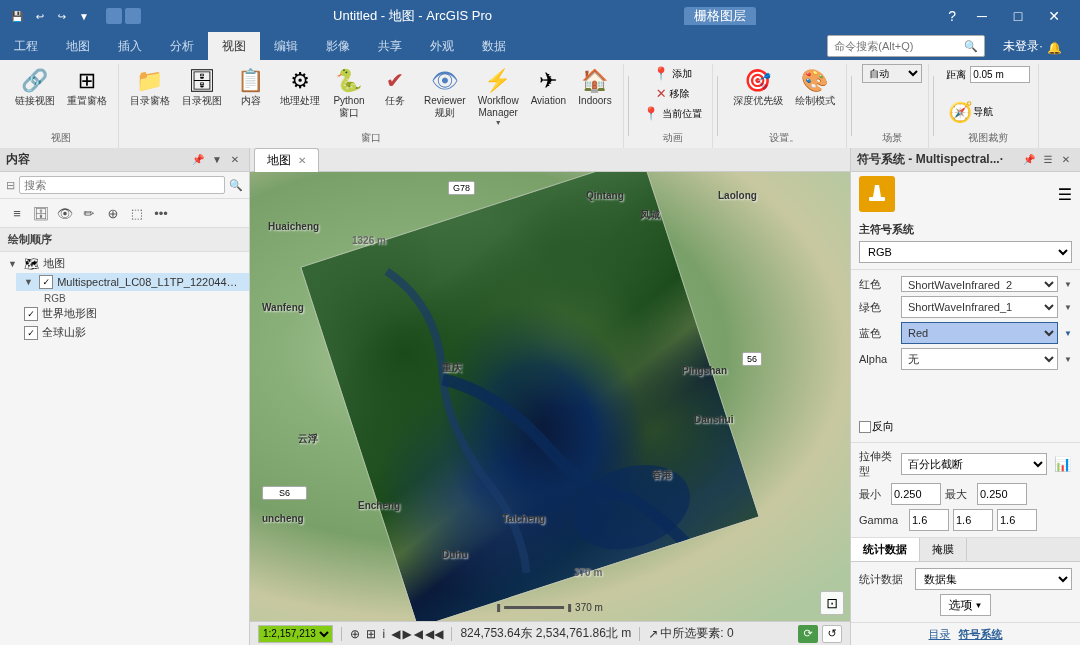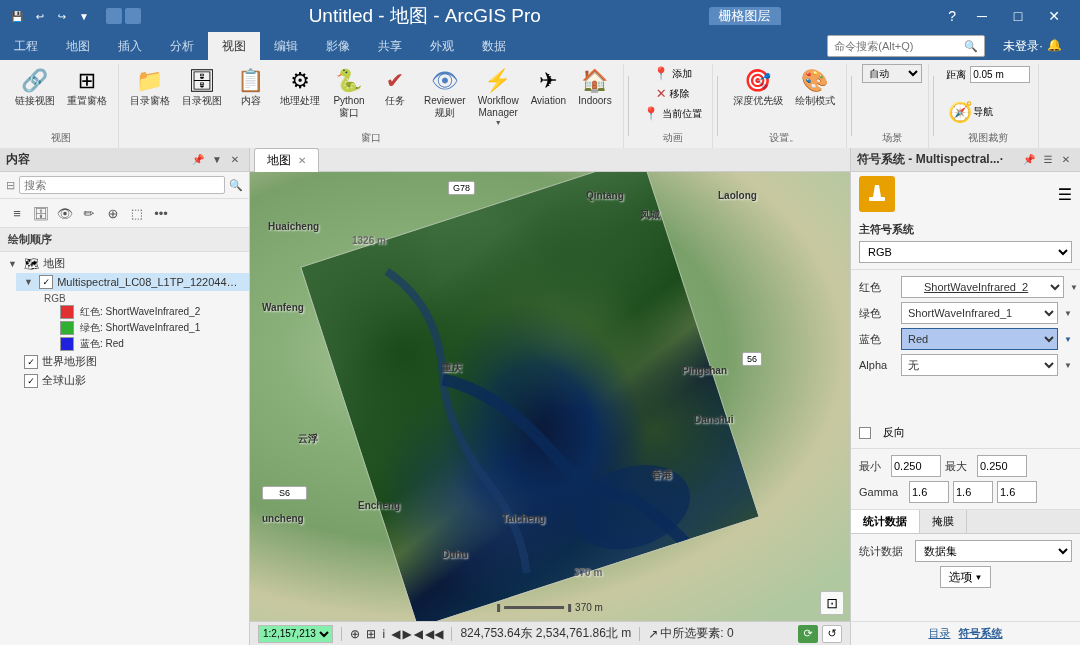--- a/index.html
+++ b/index.html
@@ -69,21 +69,21 @@
     .right-panel { width: 230px; background: #f5f5f5; border-left: 1px solid #ccc; display: flex; flex-direction: column; flex-shrink: 0; }
     .right-panel-header { display: flex; align-items: center; justify-content: space-between; background: #e0e0e0; padding: 3px 6px; border-bottom: 1px solid #ccc; }
     .right-panel-title { font-size: 12px; font-weight: bold; color: #333; }
     .form-section { padding: 6px 8px; border-bottom: 1px solid #ddd; }
     .form-label { font-size: 11px; font-weight: bold; color: #333; margin-bottom: 4px; }
     .form-select { width: 100%; border: 1px solid #aaa; background: white; padding: 2px 4px; font-size: 11px; height: 22px; }
     .form-row { display: flex; align-items: center; margin-bottom: 4px; gap: 6px; }
     .form-field-label { font-size: 11px; color: #333; width: 36px; flex-shrink: 0; }
     .form-field-value { font-size: 11px; color: #333; flex: 1; border: 1px solid #aaa; background: white; padding: 2px 4px; height: 22px; }
     .form-field-value.blue-bg { background: #b0c8f0; border-color: #2d6099; }
-    .checkbox-row { display: flex; align-items: center; gap: 12px; padding: 2px 0; margin-top: 47px; }
+    .checkbox-row { display: flex; align-items: center; gap: 1px; padding: 2px 0; margin-top: 47px; }
     .form-checkbox { width: 12px; height: 12px; border: 1px solid #888; background: white; flex-shrink: 0; }
     .stretch-section { padding: 6px 8px; border-bottom: 1px solid #ddd; }
     .stretch-row { display: flex; align-items: center; gap: 6px; margin-bottom: 4px; }
     .stretch-label { font-size: 11px; color: #333; width: 36px; flex-shrink: 0; }
     .gamma-row { display: flex; align-items: center; gap: 4px; }
     .bottom-tabs { display: flex; border-bottom: 1px solid #ccc; background: #e8e8e8; }
     .bottom-tab { padding: 4px 12px; font-size: 11px; cursor: pointer; border-right: 1px solid #ccc; }
     .bottom-tab.active { background: white; font-weight: bold; }
     .stat-section { padding: 6px 8px; }
     .stat-row { display: flex; align-items: center; gap: 6px; margin-bottom: 4px; }
@@ -132,21 +132,21 @@
       <div class="qa-btn">💾</div>
       <div class="qa-btn">↩</div>
       <div class="qa-btn">↪</div>
       <div class="qa-btn">▼</div>
     </div>
     <div style="margin-left:8px; display:flex; gap:3px;">
       <div class="title-icon"></div>
       <div class="title-icon"></div>
     </div>
   </div>
-  <div style="font-size:19px; color:white;">Untitled - 地图 - ArcGIS Pro</div>
+  <div style="font-size:13px; color:white;">Untitled - 地图 - ArcGIS Pro</div>
   <div style="display:flex; align-items:center; gap:4px;">
     <div class="title-text" style="background:#5a8abf; padding:2px 10px; border-radius:3px 3px 0 0; height:18px; display:flex; align-items:center;">栅格图层</div>
   </div>
   <div style="display:flex; align-items:center; gap:8px;">
     <div style="font-size:14px; color:white; cursor:pointer;">?</div>
     <div class="title-bar-controls">
       <div class="title-btn">─</div>
       <div class="title-btn">□</div>
       <div class="title-btn close">✕</div>
     </div>
@@ -164,21 +164,21 @@
     <div class="ribbon-tab">影像</div>
     <div class="ribbon-tab">共享</div>
     <div class="ribbon-tab">外观</div>
     <div class="ribbon-tab">数据</div>
     <div style="flex:1;"></div>
     <div style="display:flex; align-items:center; padding: 0 8px; gap:8px;">
       <div style="display:flex; align-items:center; background:white; border:1px solid #aaa; border-radius:2px; padding:2px 6px; height:22px;">
         <input type="text" placeholder="命令搜索(Alt+Q)" style="border: none; outline: none; font-size: 11px; width: 130px;">
         <span style="font-size:11px; color:#888;">🔍</span>
       </div>
-      <div style="background:#2d6099; color:white; padding:3px 10px; border-radius:2px; cursor:pointer; font-size:11px; display:flex; align-items:flex-start; gap:4px;">
+      <div style="background:#2d6099; color:white; padding:3px 10px; border-radius:2px; cursor:pointer; font-size:11px; display:flex; align-items:flex-end; gap:4px;">
         <span>未登录·</span>
         <span>🔔</span>
       </div>
     </div>
   </div>
 
   <div class="ribbon-content">
 
     <div class="ribbon-group">
       <div class="ribbon-group-items">
@@ -354,34 +354,20 @@
 
       <div style="padding-left:16px;">
         <div class="tree-item selected">
           <div class="tree-expand">▼</div>
           <div class="tree-check">✓</div>
           <div class="tree-label">Multispectral_LC08_L1TP_122044_20...</div>
         </div>
 
         <div style="padding-left:28px; font-size:10px; color:#555; padding-top:2px;">RGB</div>
 
-        <div style="padding-left:16px;">
-          <div class="legend-row">
-            <div class="legend-color" style="background:#e03030;"></div>
-            <div class="legend-label">红色: ShortWaveInfrared_2</div>
-          </div>
-          <div class="legend-row">
-            <div class="legend-color" style="background:#30b030;"></div>
-            <div class="legend-label">绿色: ShortWaveInfrared_1</div>
-          </div>
-          <div class="legend-row">
-            <div class="legend-color" style="background:#2020e0;"></div>
-            <div class="legend-label">蓝色: Red</div>
-          </div>
-        </div>
 
         <div class="tree-item" style="padding-left:8px;">
           <div class="tree-check">✓</div>
           <div class="tree-label">世界地形图</div>
         </div>
 
         <div class="tree-item" style="padding-left:8px;">
           <div class="tree-check">✓</div>
           <div class="tree-label">全球山影</div>
         </div>
@@ -439,21 +425,21 @@
         <span style="font-size:10px; color:#333;">370 m</span>
       </div>
 
       <div style="position:absolute; bottom:6px; right:6px; width:24px; height:24px; background:rgba(255,255,255,0.9); border:1px solid #bbb; border-radius:2px; display:flex; align-items:center; justify-content:center;">
         <span style="font-size:14px;">⊡</span>
       </div>
     </div>
 
     <div class="map-statusbar">
       <div class="status-item">
-        <select style="border:1px solid #bbb; background:#86efac; font-size:10px; height:18px;">
+        <select style="border:1px solid #bbb; background:#84cc16; font-size:10px; height:18px;">
           <option>1:2,157,213</option>
         </select>
       </div>
       <div class="status-sep"></div>
       <div class="status-item">
         <span style="cursor:pointer;">⊕</span>
         <span style="cursor:pointer; margin-left:4px;">⊞</span>
         <span style="cursor:pointer; margin-left:4px;">ℹ</span>
         <span style="cursor:pointer; margin-left:4px;">◀</span>
         <span style="cursor:pointer;">▶</span>
@@ -503,21 +489,21 @@
     <div class="form-section">
       <div class="form-label">主符号系统</div>
       <select class="form-select">
         <option>RGB</option>
       </select>
     </div>
 
     <div class="form-section">
       <div class="form-row">
         <div class="form-field-label">红色</div>
-        <select class="form-field-value" style="flex:1; border:1px solid #aaa; height:22px; font-size:11px; padding:1px 18px;text-decoration:underline;">
+        <select class="form-field-value" style="flex:1; border:1px solid #aaa; height:16px; font-size:11px; padding:1px 2px;">
           <option>ShortWaveInfrared_2</option>
         </select>
         <div style="font-size:8px; color:#555;">▼</div>
       </div>
       <div class="form-row">
         <div class="form-field-label">绿色</div>
         <select class="form-field-value" style="flex:1; border:1px solid #aaa; height:22px; font-size:11px; padding:1px 2px;">
           <option>ShortWaveInfrared_1</option>
         </select>
         <div style="font-size:8px; color:#555;">▼</div>
@@ -536,20 +522,27 @@
         </select>
         <div style="font-size:8px; color:#555;">▼</div>
       </div>
       <div class="checkbox-row">
         <div class="form-checkbox"></div>
         <span style="font-size:11px;">反向</span>
       </div>
     </div>
 
     <div class="stretch-section">
+      <div class="stretch-row">
+        <div class="stretch-label">拉伸类型</div>
+        <select style="flex:1; border:1px solid #aaa; background:white; padding:2px; font-size:11px; height:22px;">
+          <option>百分比截断</option>
+        </select>
+        <span style="font-size:14px; cursor:pointer; margin-left:2px;">📊</span>
+      </div>
       <div style="display:flex; align-items:center; gap:4px; margin-bottom:4px;">
         <span style="font-size:11px; color:#333; width:28px;">最小</span>
         <input type="text" value="0.250" style="width: 50px; border: 1px solid rgb(170, 170, 170); padding: 2px; font-size: 11px; height: 22px;">
         <span style="font-size:11px; color:#333; width:28px;">最大</span>
         <input type="text" value="0.250" style="width: 50px; border: 1px solid rgb(170, 170, 170); padding: 2px; font-size: 11px; height: 22px;">
       </div>
       <div class="gamma-row">
         <span style="font-size:11px; color:#333; width:46px;">Gamma</span>
         <input type="text" value="1.6" style="width: 40px; border: 1px solid rgb(170, 170, 170); padding: 2px; font-size: 11px; height: 22px;">
         <input type="text" value="1.6" style="width: 40px; border: 1px solid rgb(170, 170, 170); padding: 2px; font-size: 11px; height: 22px;">

